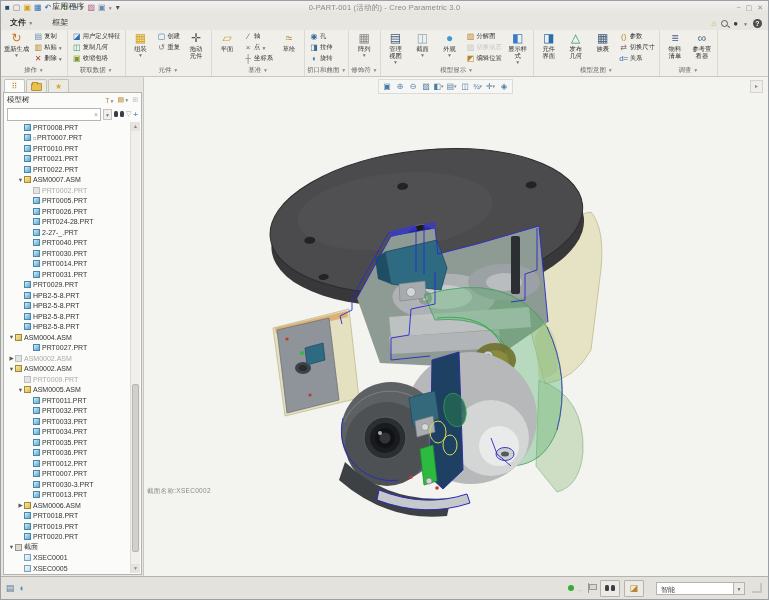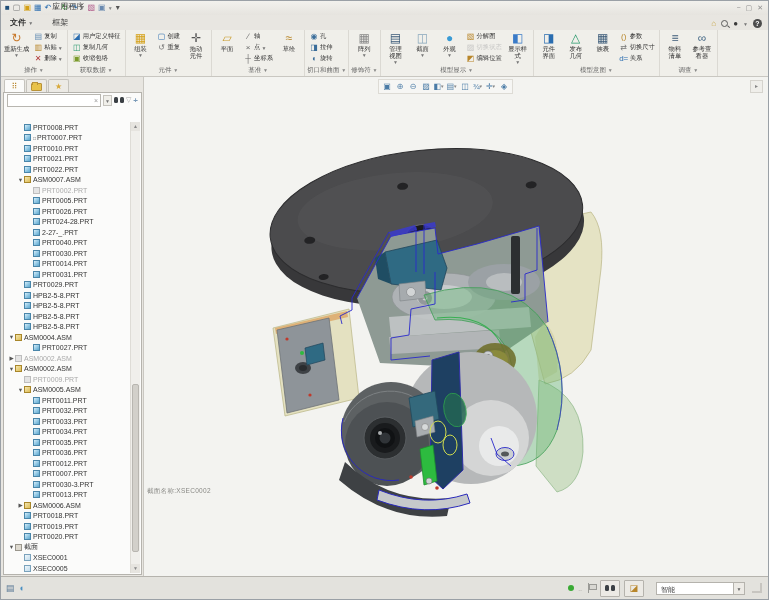--- a/index.html
+++ b/index.html
@@ -144,20 +144,21 @@
         <span class="qi" style="color: rgb(42, 109, 176);">↶</span>
         <span class="caret">▼</span>
         <span class="qi" style="color: rgb(58, 154, 58);">↻</span>
         <span class="qi" style="color: rgb(42, 109, 176);">↷</span>
         <span class="caret">▼</span>
         <span class="qi" style="color: rgb(176, 90, 138);">▧</span>
         <span class="qi" style="color: rgb(106, 138, 176);">▣</span>
         <span class="caret">▼</span>
         <span class="qi" style="color: rgb(85, 85, 85);">▾</span>
       </div>
+    <div class="win-title">0-PART-001 (活动的) - Creo Parametric 3.0</div>
     <div class="win-ctrls" id="winctrls">
         <span>−</span>
         <span>▢</span>
         <span>✕</span>
       </div>
   </div>
 
   <div class="tabrow">
     <div class="tab file"><span>文件</span> <span class="caret">▼</span></div>
     <span id="tabs">
@@ -400,20 +401,28 @@
         </div>
         <div class="nav-tab">
           <span class="folder"></span>
         </div>
         <div class="nav-tab">
           <span class="star">★</span>
         </div>
       </div>
 
     <div class="nav-panel">
+      <div class="nav-header">
+        <span>模型树</span>
+        <span class="hicons">
+          <span class="hic">T<span class="caret">▼</span></span>
+          <span class="hic">▤<span class="caret">▼</span></span>
+          <span class="hic gray">⊞</span>
+        </span>
+      </div>
       <div class="search-row">
         <span class="search-box">
           <input placeholder="" style="">
           <span class="search-x">×</span>
         </span>
         <span class="search-caret">▼</span>
         <span class="bino"></span>
         <span class="filt">▽</span>
         <span class="plus">+</span>
       </div>

